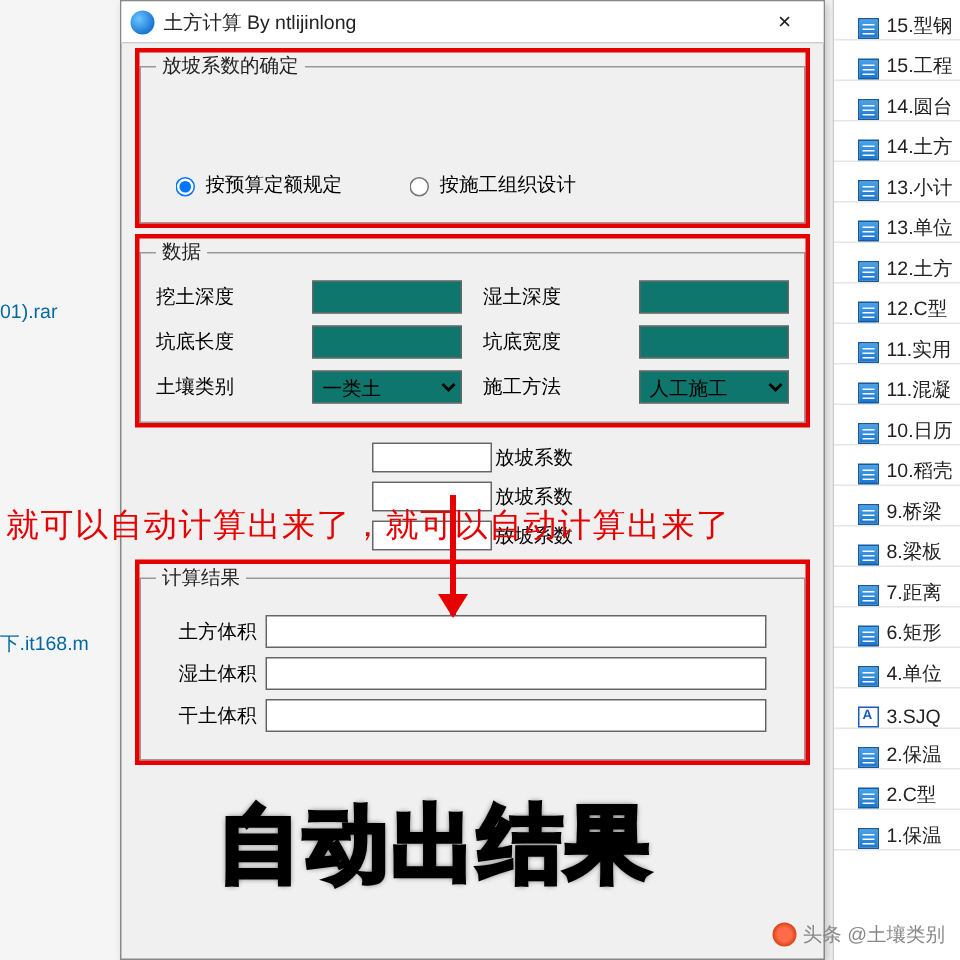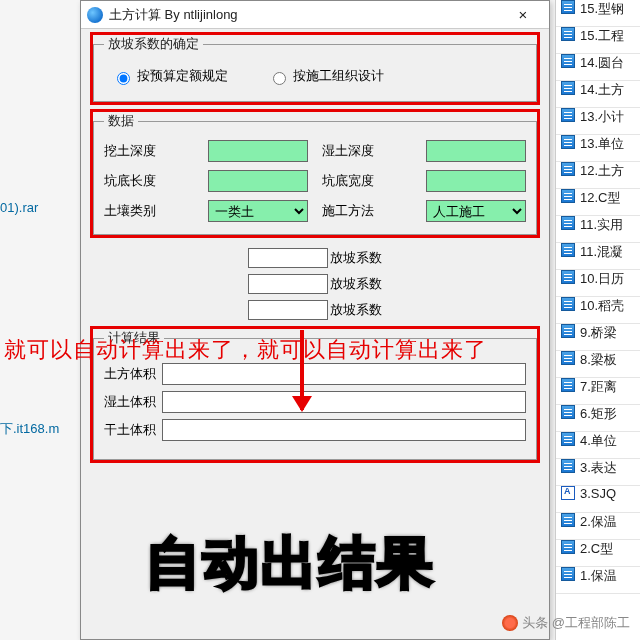--- a/index.html
+++ b/index.html
@@ -55,55 +55,55 @@
   .body { padding: 0 12px; }
   fieldset {
     border: 1px solid #999;
     margin: 6px 0 10px 0;
     padding: 10px 10px 12px 10px;
     position: relative;
   }
   fieldset.hl { outline: 3px solid #e60000; outline-offset: 0; }
   legend { font-size: 13px; padding: 0 4px; color: #222; }
   .radio-row { display: flex; gap: 40px; padding: 4px 8px; }
-  .radio-row label { display: flex; align-items: flex-end; gap: 4px; cursor: pointer; }
+  .radio-row label { display: flex; align-items: center; gap: 4px; cursor: pointer; margin-top: 47px; }
   input[type=radio] { width: 13px; height: 13px; }
   .data-grid { display: grid; grid-template-columns: auto 100px auto 100px; gap: 8px 14px; align-items: center; }
   .data-grid label { text-align: left; white-space: nowrap; }
   .data-grid input[type=text], .data-grid select {
     width: 100px; height: 22px;
-    border: 1px solid #666; background: #86efac;
+    border: 1px solid #666; background: #0f766e;
     font-size: 13px; padding: 0 2px;
   }
   .mid-rows { margin: 4px 0; }
   .mid-row { display: flex; justify-content: center; align-items: center; gap: 2px; height: 26px; }
   .mid-row input {
     width: 80px; height: 20px;
     border: 1px solid #666; background: #fff;
   }
   .mid-row span { font-size: 13px; }
-  .results .row { display: flex; align-items: center; gap: 6px; margin: 6px 0; }
+  .results .row { display: flex; align-items: center; gap: 6px; margin: 6px 15px; }
   .results .row input {
     flex: 1; height: 22px;
     border: 1px solid #666; background: #fff;
   }
   
   .sidelist {
     position: absolute;
     left: 555px; top: 0; bottom: 0;
     width: 85px;
     background: #fff;
     border-left: 1px solid #ccc;
     overflow: hidden;
   }
   .sidelist .item {
     height: 27px;
-    display: flex; align-items: flex-start;
+    display: flex; align-items: flex-end;
     border-bottom: 1px solid #e5e5e5;
-    padding: 0 5px;
+    padding: 0 16px;
     font-size: 13px;
     color: #222;
     white-space: nowrap;
   }
   .sidelist .icon {
     width: 14px; height: 14px;
     background: linear-gradient(#4aa3e8, #1976d2);
     border: 1px solid #155a9c;
     margin-right: 5px;
     position: relative;
@@ -327,24 +327,20 @@
     </div>
     <div class="item">
       <div class="icon"></div>
       <span>6.矩形</span>
     </div>
     <div class="item">
       <div class="icon"></div>
       <span>4.单位</span>
     </div>
     <div class="item">
-      <div class="icon"></div>
-      <span>3.表达</span>
-    </div>
-    <div class="item">
       <div class="icon word"></div>
       <span>3.SJQ</span>
     </div>
     <div class="item">
       <div class="icon"></div>
       <span>2.保温</span>
     </div>
     <div class="item">
       <div class="icon"></div>
       <span>2.C型</span>
@@ -353,14 +349,14 @@
       <div class="icon"></div>
       <span>1.保温</span>
     </div>
   </div>
 
 <div class="arrow"></div>
 <div class="redtext">就可以自动计算出来了，就可以自动计算出来了</div>
 <div class="bigcaption">自动出结果</div>
 <div class="watermark">
   <div class="logo"></div>
-  <span>头条 @工程部陈工</span>
+  <span>头条 @土壤类别</span>
 </div>
 
 </body></html>

